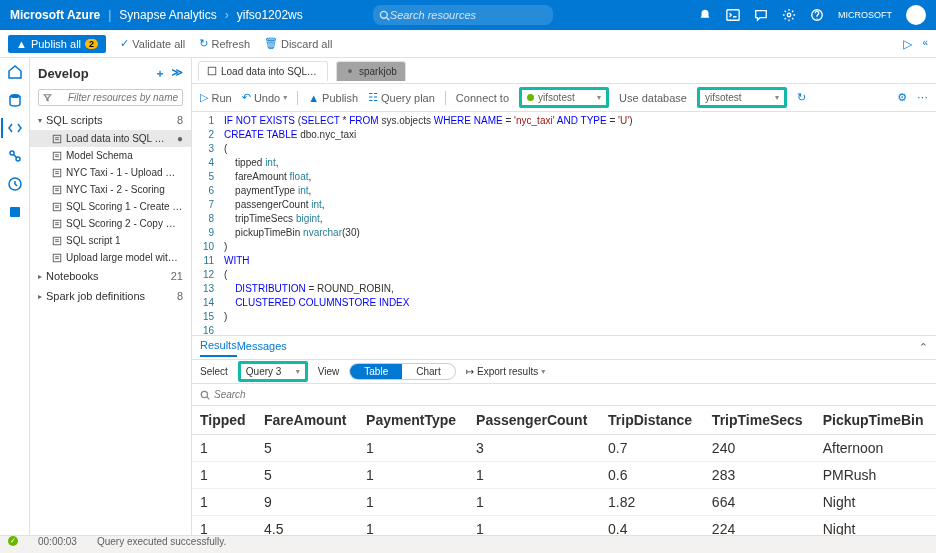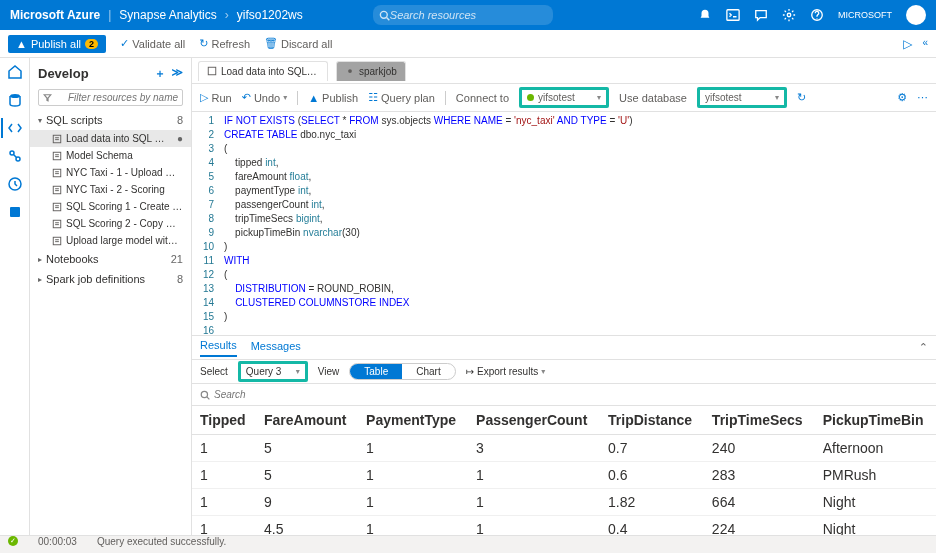--- a/index.html
+++ b/index.html
@@ -63,21 +63,21 @@
 .ed-toolbar .right { margin-left: auto; display: flex; gap: 10px; color: #0078d4; }
 
 
 .editor { display: flex; font-family: Consolas, monospace; font-size: 10px; line-height: 14px; overflow: hidden; height: 224px; border-bottom: 1px solid #e1e1e1; }
 .gutter { width: 28px; text-align: right; color: #237893; padding: 2px 6px 2px 2px; background: #fff; }
 .code { flex: 1; padding: 2px 4px; white-space: pre; overflow: hidden; }
 .kw { color: #0000ff; } .typ { color: #267f99; } .str { color: #a31515; }
 .hl-line { background: #f0f0f0; display: inline-block; width: 100%; }
 
 
-.res-tabs { height: 24px; display: flex; align-items: center; padding: 0 8px; gap: 14px; border-bottom: 1px solid #e1e1e1; font-size: 11px; position: relative; }
+.res-tabs { height: 24px; display: flex; align-items: center; padding: 0 8px; border-bottom: 1px solid #e1e1e1; font-size: 11px; position: relative; }
 .res-tabs .rt { padding-bottom: 4px; }
 .res-tabs .rt.active { border-bottom: 2px solid #0078d4; color: #0078d4; }
 .res-tabs .rt.link { color: #0078d4; }
 .res-tabs .collapse { margin-left: auto; color: #666; }
 
 .res-ctrl { height: 24px; display: flex; align-items: center; padding: 0 8px; gap: 10px; font-size: 10px; border-bottom: 1px solid #e1e1e1; }
 .pill-grp { border: 1px solid #ccc; border-radius: 12px; display: flex; overflow: hidden; font-size: 10px; }
 .pill-grp .p { padding: 2px 14px; }
 .pill-grp .p.active { background: #0078d4; color: #fff; }
 .res-search { height: 22px; padding: 0 8px; border-bottom: 1px solid #e1e1e1; display: flex; align-items: center; gap: 4px; }
@@ -279,20 +279,29 @@
           <span style="overflow:hidden;text-overflow:ellipsis">SQL Scoring 1 - Create model table</span>
         </div>
         <div class="sb-item">
           <span class="sql-ico">
             <svg width="10" height="10" viewBox="0 0 16 16" fill="none" stroke="#605e5c" stroke-width="1.5">
               <rect x="2" y="2" width="12" height="12"></rect>
               <path d="M5 6h6M5 9h6"></path>
             </svg>
           </span>
           <span style="overflow:hidden;text-overflow:ellipsis">SQL Scoring 2 - Copy model into mo...</span>
+        </div>
+        <div class="sb-item">
+          <span class="sql-ico">
+            <svg width="10" height="10" viewBox="0 0 16 16" fill="none" stroke="#605e5c" stroke-width="1.5">
+              <rect x="2" y="2" width="12" height="12"></rect>
+              <path d="M5 6h6M5 9h6"></path>
+            </svg>
+          </span>
+          <span style="overflow:hidden;text-overflow:ellipsis">SQL script 1</span>
         </div>
         <div class="sb-item">
           <span class="sql-ico">
             <svg width="10" height="10" viewBox="0 0 16 16" fill="none" stroke="#605e5c" stroke-width="1.5">
               <rect x="2" y="2" width="12" height="12"></rect>
               <path d="M5 6h6M5 9h6"></path>
             </svg>
           </span>
           <span style="overflow:hidden;text-overflow:ellipsis">Upload large model with COPY INTO</span>
         </div>

